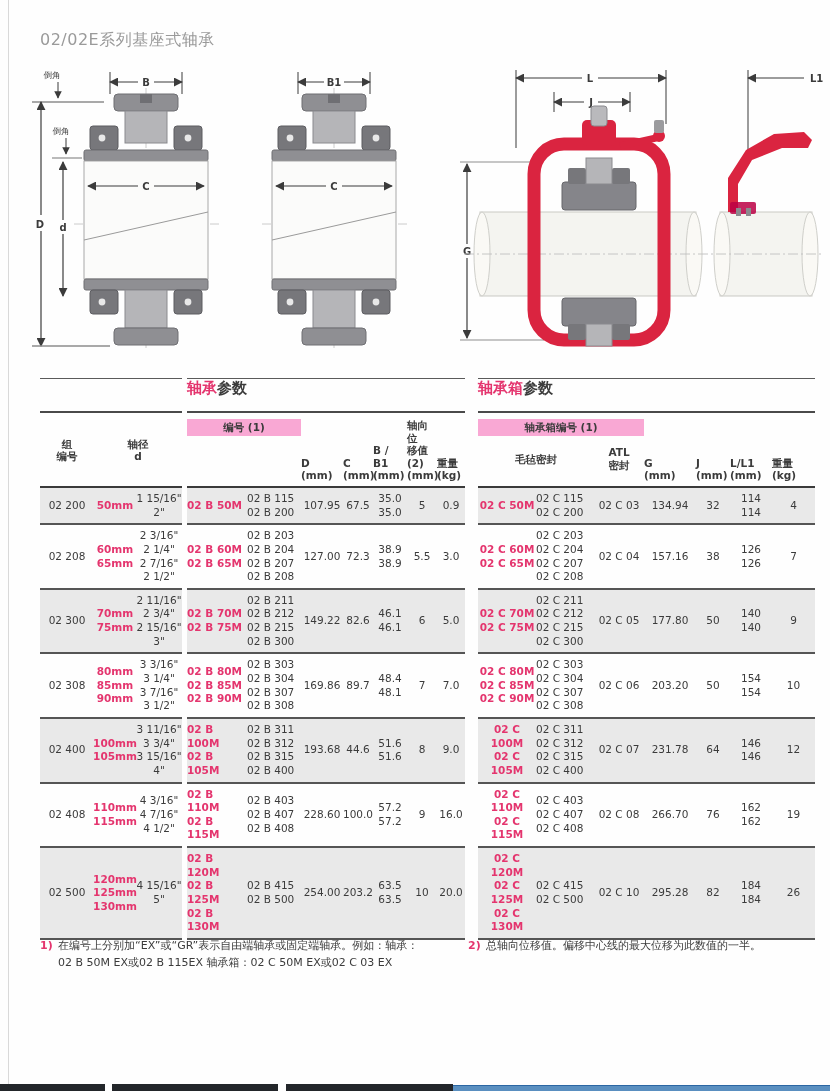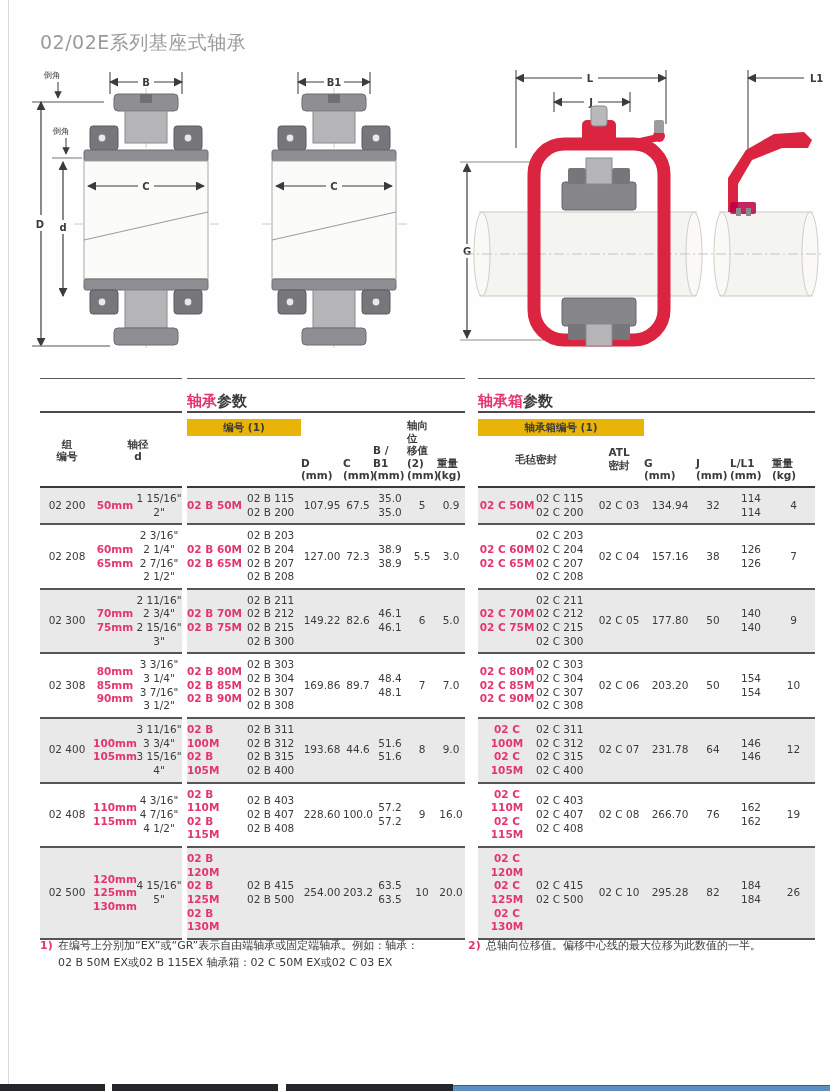--- a/index.html
+++ b/index.html
@@ -1,43 +1,43 @@
 <!DOCTYPE html>
 <html><head>
 <meta charset="utf-8">
 <style>
   html,body{margin:0;padding:0;background:#fff;}
   .page{position:relative;width:830px;height:1091px;background:#fefefe;overflow:hidden;
         font-family:"DejaVu Sans","Liberation Sans",sans-serif;color:#3b3b3b;}
   .page-edge{position:absolute;left:8px;top:0;width:1px;height:100%;background:#d9d9d9;}
-  .page-title{position:absolute;left:40px;top:30px;font-size:19px;color:#9a9a9a;letter-spacing:.5px;}
+  .page-title{position:absolute;left:40px;top:30px;font-size:16px;color:#9a9a9a;letter-spacing:.5px;}
   
   .drawings{position:absolute;left:0;top:62px;width:830px;height:305px;text-align:right;}
   .drawings svg{position:absolute;top:0;}
   .dim-text{font-size:10px;font-weight:bold;fill:#3b3b3b;}
   .dim-text-sm{font-size:8.5px;fill:#3b3b3b;}
   
   .tables{position:absolute;left:40px;top:378px;width:775px;font-size:10.5px;}
   .row{display:flex;}
   .sec{box-sizing:border-box;}
   .gap1{width:5px;flex:none;}
   .gap2{width:13px;flex:none;}
   .sec-left{width:142px;flex:none;display:flex;}
   .sec-mid{width:278px;flex:none;display:flex;}
   .sec-right{width:337px;flex:none;display:flex;}
   .title-row .sec{border-top:1.5px solid #5a5a5a;border-bottom:2px solid #4a4a4a;
-        height:35px;display:flex;align-items:flex-end;}
+        height:35px;display:flex;align-items:flex-start;}
   .sec-title{font-size:15px;font-weight:bold;}
   .accent{color:#e4356e;}
   .hdr-row .sec{padding:6px 0 4px 0;border-bottom:2.5px solid #3a3a3a;min-height:50px;}
   .hcell{white-space:pre-line;font-weight:bold;font-size:10.5px;line-height:1.2;
         display:flex;align-items:center;justify-content:center;text-align:center;}
   .hcol{display:flex;flex-direction:column;}
   .hcol .lbl{margin-top:auto;font-weight:bold;white-space:pre-line;line-height:1.2;}
-  .band{background:#eab308;height:17px;line-height:17px;text-align:center;font-weight:bold;}
+  .band{background:#f9a8d4;height:17px;line-height:17px;text-align:center;font-weight:bold;}
   .hgroup{display:flex;flex-direction:column;}
   .sub{display:flex;flex:1;}
   .sub .hcell{height:100%;}
   .data-row .sec{border-bottom:2px solid #555;align-items:center;padding:4px 0;}
   .data-row .sec.striped{background:#e9e9e9;}
   .cell{white-space:pre-line;line-height:1.3;box-sizing:border-box;
         display:flex;flex-direction:column;justify-content:center;}
   .pink{color:#e4356e;font-weight:bold;}
   .tc{text-align:center;align-items:center;}
   .tl{text-align:left;align-items:flex-start;}

